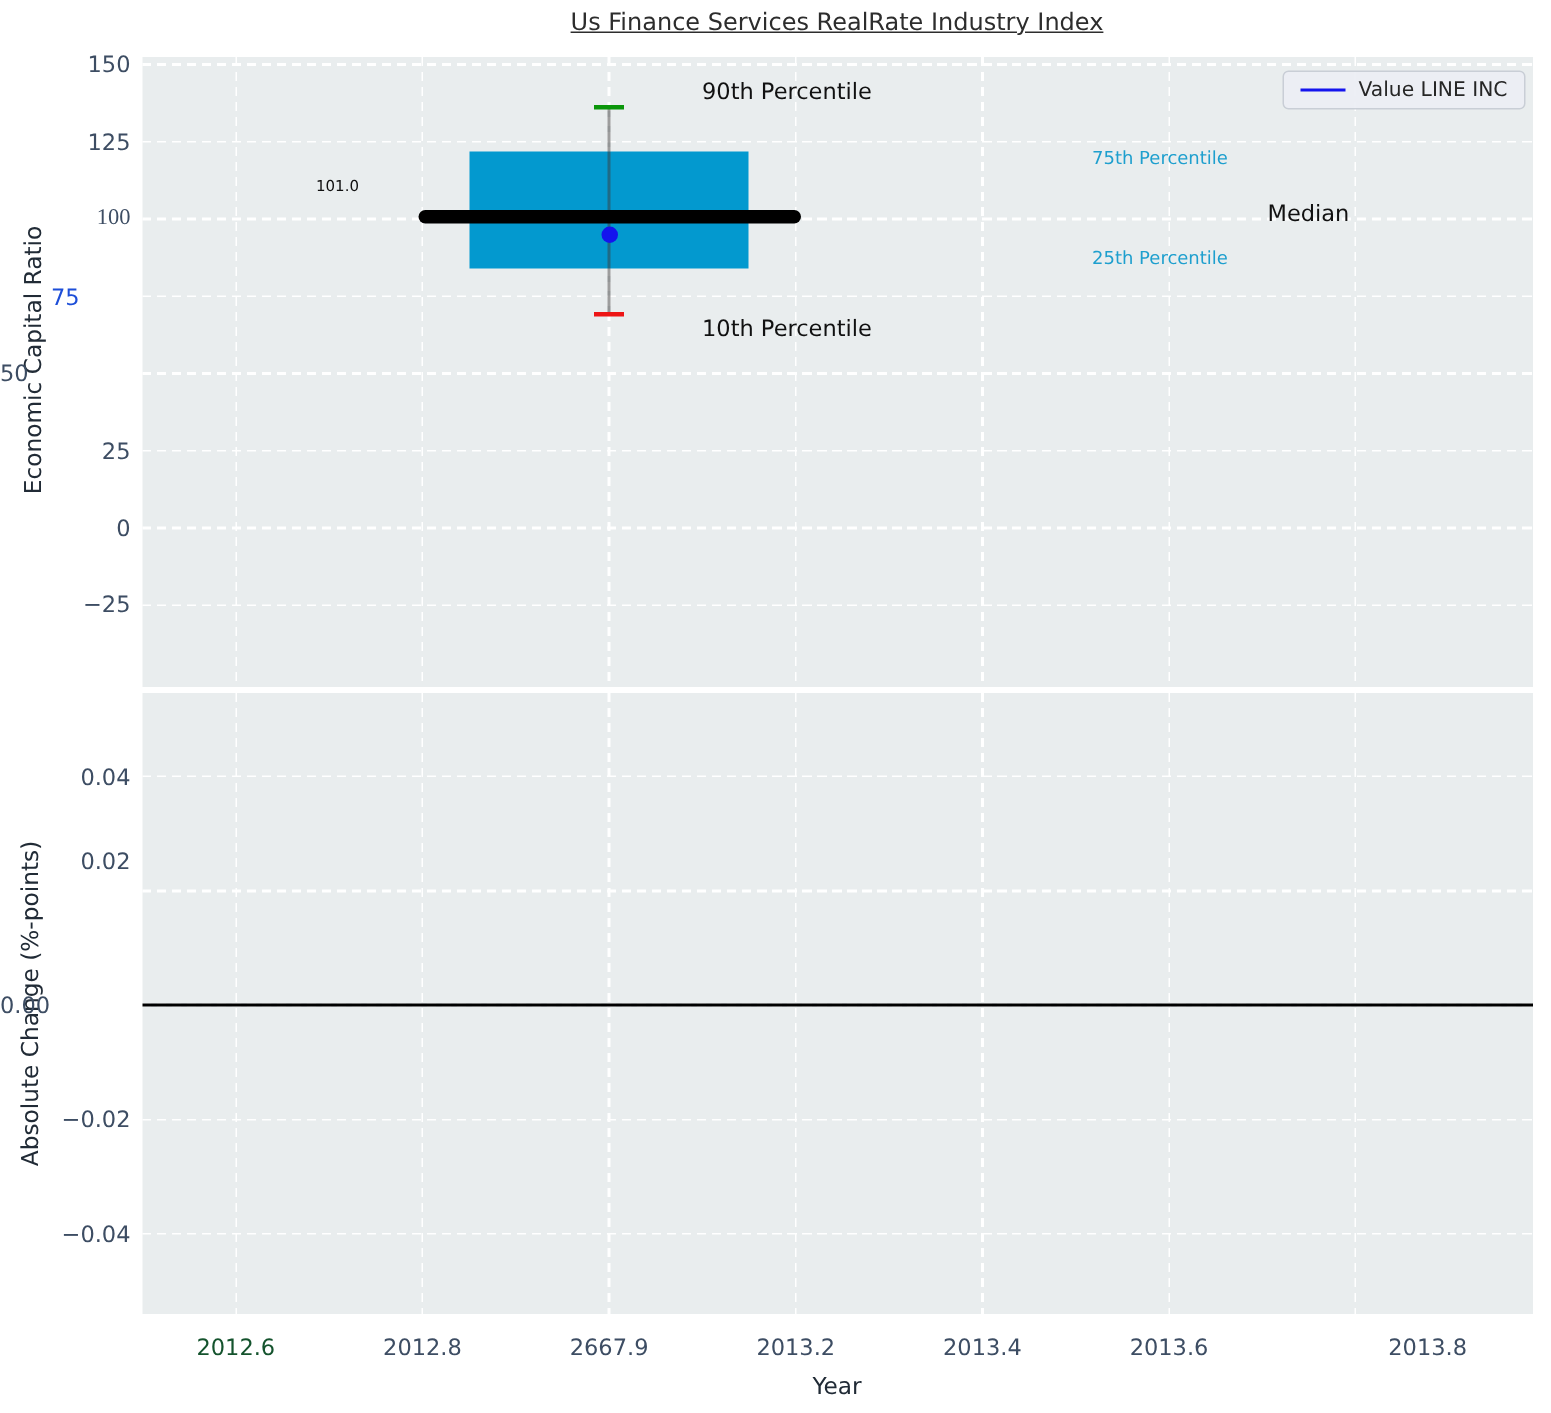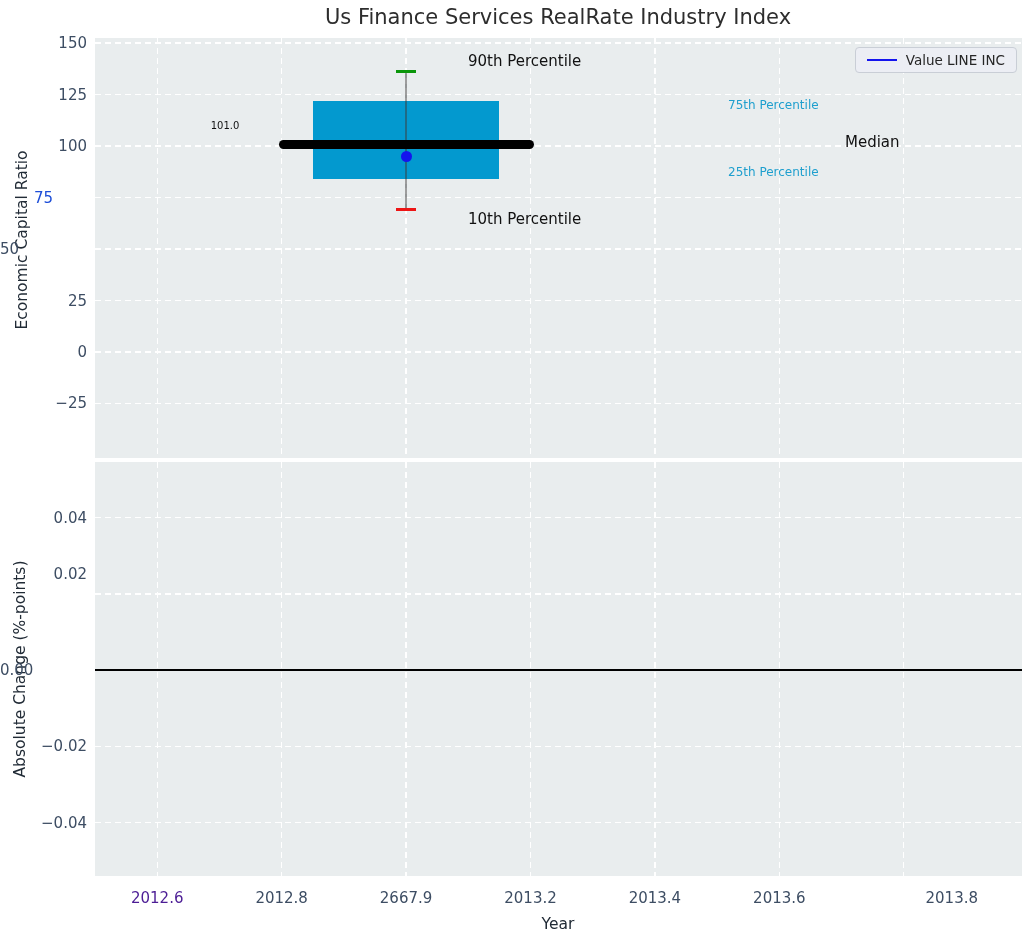--- a/index.html
+++ b/index.html
@@ -2,21 +2,21 @@
 <html><head>
 <meta charset="utf-8">
 <style>
   * { margin:0; padding:0; box-sizing:border-box; }
   body { background:#ffffff; font-family:"DejaVu Sans", sans-serif; }
   #fig { position:relative; width:1034px; height:942px; background:#ffffff; overflow:hidden; }
   .axes { position:absolute; background:#e9edee; }
   #axTop { left:95px; top:38px;  width:927px; height:420px; }
   #axBot { left:95px; top:462px; width:927px; height:414px; }
   .title { position:absolute; top:5px; left:558px; transform:translateX(-50%);
-           font-size:21px; color:#2d2d2d; white-space:nowrap; }
+           font-size:16px; color:#2d2d2d; white-space:nowrap;text-decoration:underline; }
   .axlabel { position:absolute; color:#212b36; font-size:15.5px; white-space:nowrap; }
   #ylabTop { left:22px; top:240px; transform:translate(-50%,-50%) rotate(-90deg); }
   #ylabBot { left:20px; top:669px; transform:translate(-50%,-50%) rotate(-90deg); }
   #xlab    { left:558px; top:924px; transform:translate(-50%,-50%); }
   .legend { position:absolute; top:9px; right:5px; display:flex; align-items:center; gap:9px;
             padding:4px 11px; background:rgba(236,238,244,0.92); border:1px solid #c9ced6;
             border-radius:4px; z-index:5; }
   .legend-line { display:inline-block; width:30px; height:2.5px; background:#1414ee; }
   .legend-text { font-size:13.5px; color:#262626; white-space:nowrap; }
 </style>
@@ -74,27 +74,27 @@
       <div style="left: 0px; top: 283.687px; width: 927px; height: 1.4px; background: repeating-linear-gradient(90deg, rgb(255, 255, 255) 0px, rgb(255, 255, 255) 6px, transparent 6px, transparent 10px); position: absolute;"></div>
       <div style="left: 0px; top: 359.93px; width: 927px; height: 1.4px; background: repeating-linear-gradient(90deg, rgb(255, 255, 255) 0px, rgb(255, 255, 255) 6px, transparent 6px, transparent 10px); position: absolute;"></div>
       <div style="left: 0px; top: 207.394px; width: 927px; height: 1.5px; background: rgb(0, 0, 0); z-index: 2; position: absolute;"></div>
     </div>
 
   <div id="ylabTop" class="axlabel">Economic Capital Ratio</div>
   <div id="ylabBot" class="axlabel">Absolute Change (%-points)</div>
   <div id="xlab" class="axlabel">Year</div>
 <div style="left: 0px; width: 87px; top: 43.1471px; transform: translateY(-50%); text-align: right; color: rgb(61, 77, 99); font-size: 15px; position: absolute;">150</div>
     <div style="left: 0px; width: 87px; top: 94.6176px; transform: translateY(-50%); text-align: right; color: rgb(61, 77, 99); font-size: 15px; position: absolute;">125</div>
-    <div style="left: 0px; width: 87px; top: 146.088px; transform: translateY(-50%); text-align: right; color: rgb(61, 77, 99); font-size: 15px; position: absolute;">100</div>
+    <div style="left: 0px; width: 87px; top: 146.088px; transform: translateY(-50%); text-align: right; color: rgb(61, 77, 99); font-size: 15px; position: absolute; font-family: Liberation Serif, serif;">100</div>
     <div style="left: 0px; width: 87px; top: 197.559px; transform: translateY(-50%); text-align: center; color: #1d4ed8; font-size: 15px; position: absolute;">75</div>
     <div style="left: 0px; width: 87px; top: 249.029px; transform: translateY(-50%); text-align: left; color: rgb(61, 77, 99); font-size: 15px; position: absolute;">50</div>
     <div style="left: 0px; width: 87px; top: 300.5px; transform: translateY(-50%); text-align: right; color: rgb(61, 77, 99); font-size: 15px; position: absolute;">25</div>
     <div style="left: 0px; width: 87px; top: 351.971px; transform: translateY(-50%); text-align: right; color: rgb(61, 77, 99); font-size: 15px; position: absolute;">0</div>
     <div style="left: 0px; width: 87px; top: 403.441px; transform: translateY(-50%); text-align: right; color: rgb(61, 77, 99); font-size: 15px; position: absolute;">−25</div>
-    <div style="left: 157.215px; top: 889px; transform: translateX(-50%); color: #4c1d95; font-size: 15px; white-space: nowrap; position: absolute;">2012.6</div>
+    <div style="left: 157.215px; top: 889px; transform: translateX(-50%); color: #14532d; font-size: 15px; white-space: nowrap; position: absolute;">2012.6</div>
     <div style="left: 281.644px; top: 889px; transform: translateX(-50%); color: rgb(61, 77, 99); font-size: 15px; white-space: nowrap; position: absolute;">2012.8</div>
     <div style="left: 406.074px; top: 889px; transform: translateX(-50%); color: rgb(61, 77, 99); font-size: 15px; white-space: nowrap; position: absolute;">2667.9</div>
     <div style="left: 530.503px; top: 889px; transform: translateX(-50%); color: rgb(61, 77, 99); font-size: 15px; white-space: nowrap; position: absolute;">2013.2</div>
     <div style="left: 654.933px; top: 889px; transform: translateX(-50%); color: rgb(61, 77, 99); font-size: 15px; white-space: nowrap; position: absolute;">2013.4</div>
     <div style="left: 779.362px; top: 889px; transform: translateX(-50%); color: rgb(61, 77, 99); font-size: 15px; white-space: nowrap; position: absolute;">2013.6</div>
     <div style="left: 903.792px; top: 889px; transform: translateX(-50%); color: rgb(61, 77, 99); font-size: 15px; white-space: nowrap; position: absolute; margin-left: 48px;">2013.8</div>
     <div style="left: 0px; width: 87px; top: 517.657px; transform: translateY(-50%); text-align: right; color: rgb(61, 77, 99); font-size: 15px; position: absolute;">0.04</div>
     <div style="left: 0px; width: 87px; top: 574px; transform: translateY(-50%); text-align: right; color: rgb(61, 77, 99); font-size: 15px; position: absolute;">0.02</div>
     <div style="left: 0px; width: 87px; top: 670.144px; transform: translateY(-50%); color: rgb(61, 77, 99); font-size: 15px; position: absolute;">0.00</div>
     <div style="left: 0px; width: 87px; top: 746.387px; transform: translateY(-50%); text-align: right; color: rgb(61, 77, 99); font-size: 15px; position: absolute;">−0.02</div>

